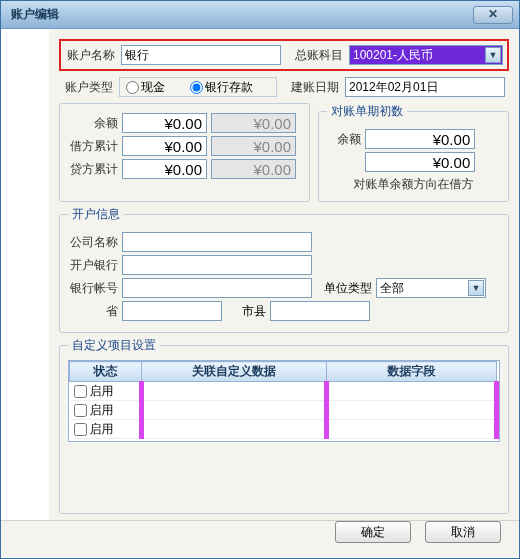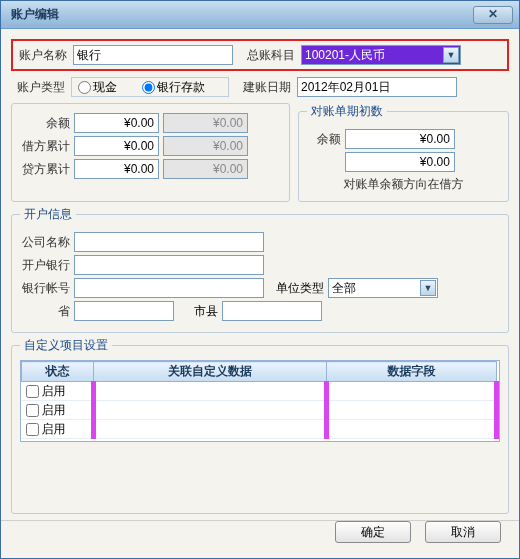--- a/index.html
+++ b/index.html
@@ -40,20 +40,21 @@
     font-size: 12px;
     cursor: pointer;
   }
   .body {
     flex: 1;
     padding: 10px 10px 6px 10px;
     background: #f4f3ee;
     display: flex;
     flex-direction: column;
     gap: 4px;
+    margin-left: 48px;
   }
   .highlight-row {
     border: 2px solid #d22;
     padding: 4px 4px;
     display: flex;
     align-items: center;
     gap: 6px;
   }
   .row {
     display: flex;
@@ -72,21 +73,21 @@
     border: 1px solid #7b9ebd;
     background: #fff;
     padding: 0 3px;
     font-size: 12px;
   }
   input[type="text"].amount {
     height: 20px;
     border: 1px solid #7b9ebd;
     background: #fff;
     padding: 0 4px;
-    font-size: 12px;
+    font-size: 15px;
     text-align: right;
     width: 85px;
   }
   input[type="text"].amount[disabled]{
     background:#e5e5e5;
     color:#888;
   }
   .select {
     height: 20px;
     border: 1px solid #7b9ebd;

